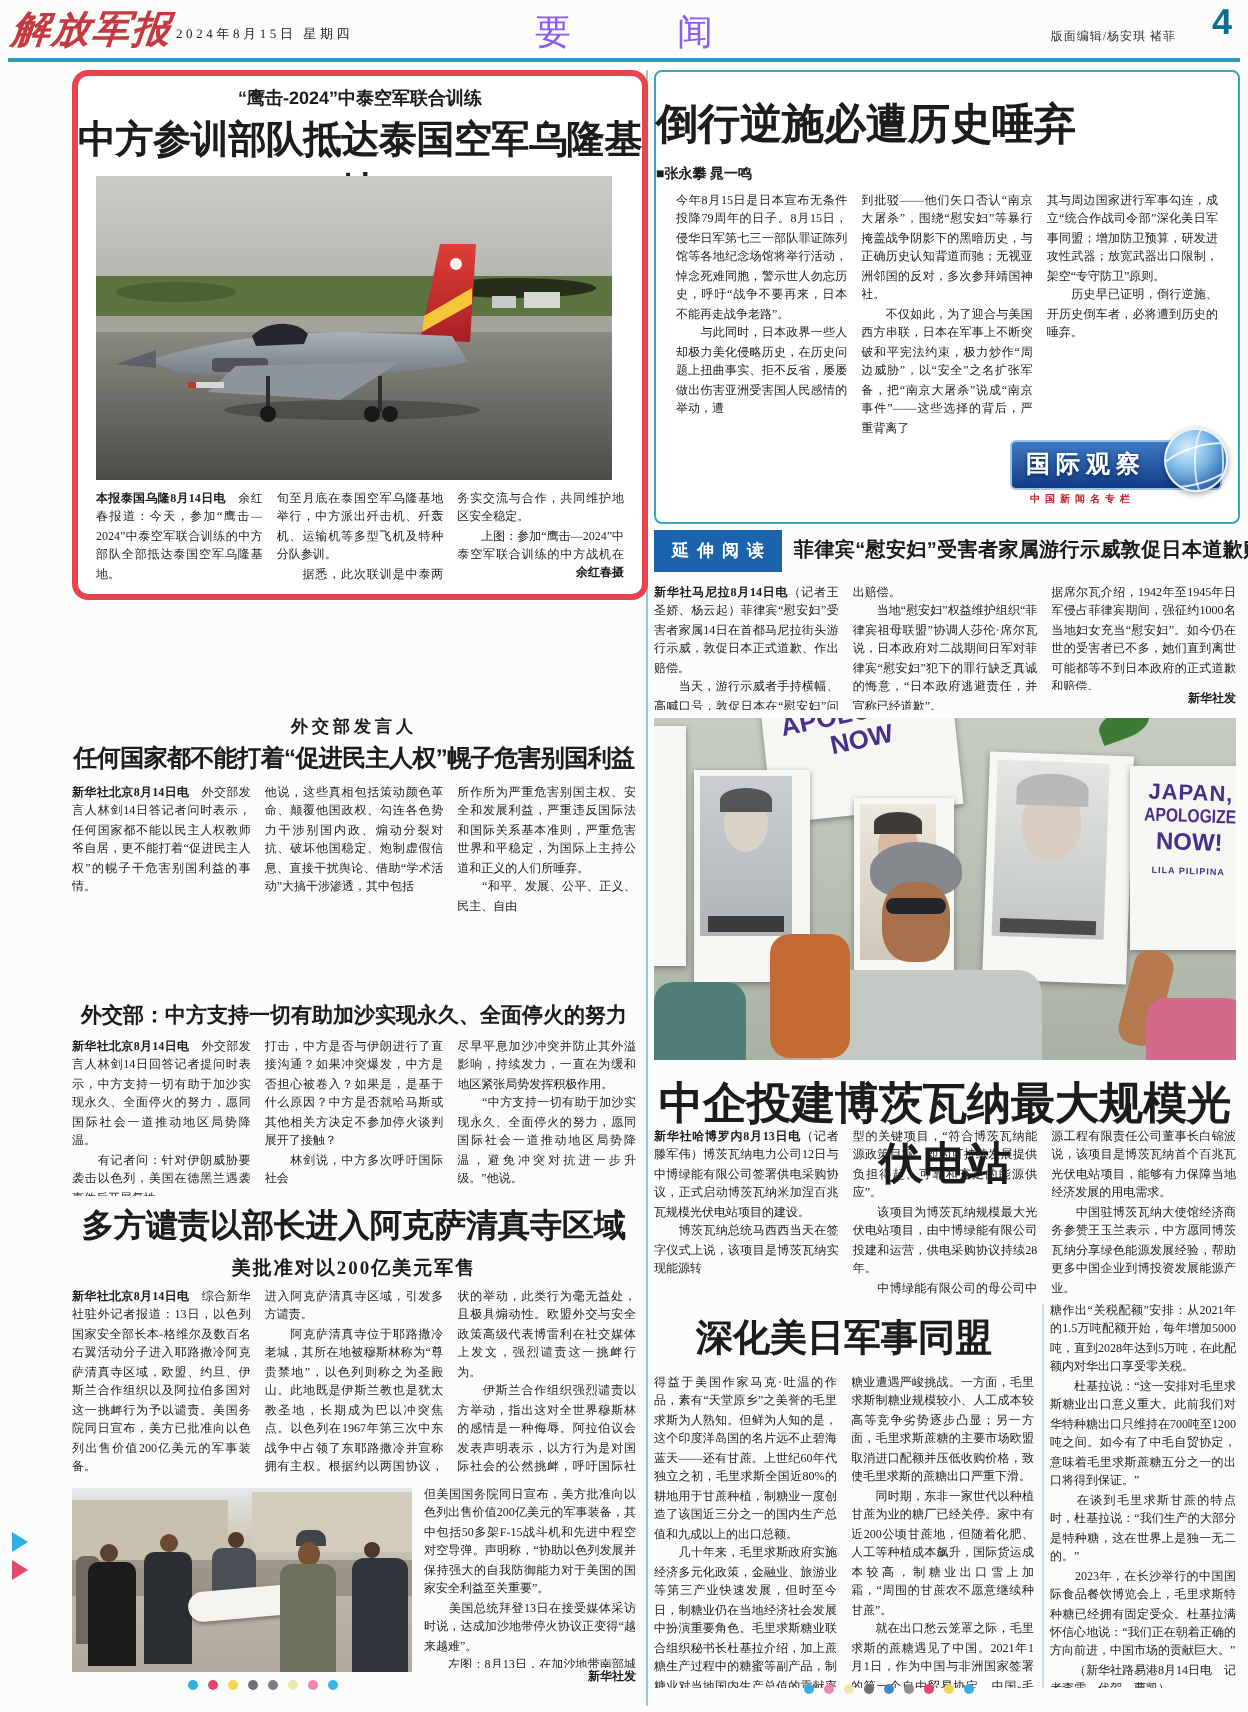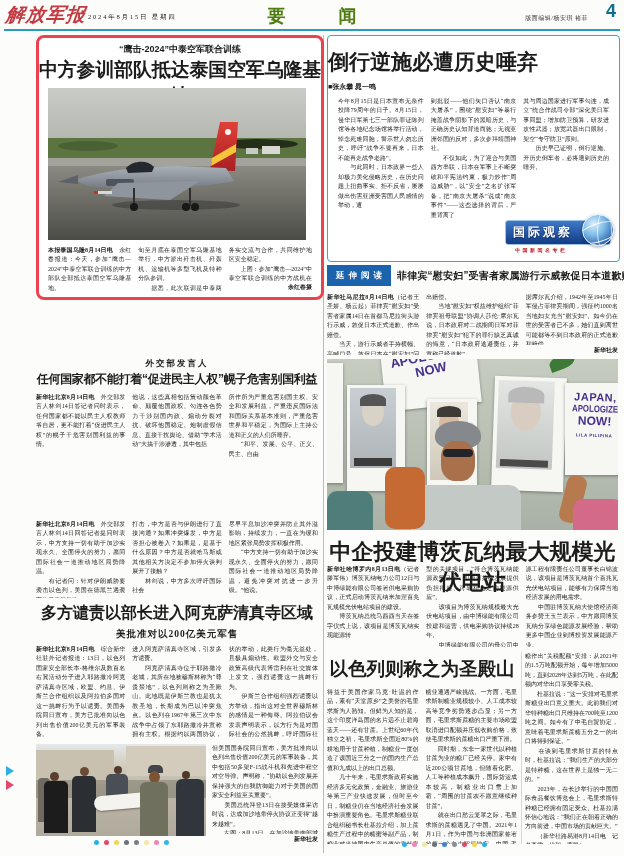--- a/index.html
+++ b/index.html
@@ -4,22 +4,22 @@
 <style>
   html,body{margin:0;padding:0;background:#e9e9e6;}
   .page{position:relative;width:624px;height:856px;margin:0 auto;background:#fcfcfa;
         font-family:"Liberation Serif","DejaVu Serif",serif;color:#1c1c1c;overflow:hidden;}
   .sans{font-family:"Liberation Sans","DejaVu Sans",sans-serif;}
   .b{font-weight:bold;}
   
   .masthead{position:absolute;left:6px;top:2px;font-size:19px;font-weight:900;font-style:italic;
             color:#c43a40;letter-spacing:1px;font-family:"Liberation Serif",serif;transform:skewX(-6deg);}
   .hdate{position:absolute;left:88px;top:13px;font-size:6.5px;letter-spacing:1.8px;color:#222;}
-  .hsection{position:absolute;left:0;right:0;top:4px;text-align:center;font-size:18px;font-weight:700;
-            letter-spacing:24px;text-indent:24px;color:#4d7c0f;}
+  .hsection{position:absolute;left:0;right:0;top:4px;text-align:center;font-size:18px;font-weight:400;
+            letter-spacing:24px;text-indent:24px;color:#8b5cf6;}
   .heditor{position:absolute;right:36px;top:14px;font-size:6px;color:#333;letter-spacing:.5px;}
   .hpage{position:absolute;right:8px;top:1px;font-size:18px;font-weight:900;color:#0f6e8c;}
   .hrule{position:absolute;left:4px;right:4px;top:29px;height:2px;background:#2a9cbe;}
   .vdiv{position:absolute;left:323px;top:35px;width:1px;height:818px;background:#8ecbe0;}
   
   .cols{display:flex;gap:7px;}
   .col{flex:1;font-size:6px;line-height:1.58;text-align:justify;overflow:hidden;white-space:pre-line;}
   .colbox{flex:1;font-size:6px;line-height:1.58;text-align:justify;overflow:hidden;display:flex;flex-direction:column;}
   .colbox .txt{white-space:pre-line;overflow:hidden;}
   .credit{font-weight:bold;text-align:right;font-size:6px;margin-top:1px;}
@@ -254,21 +254,21 @@
 　　博茨瓦纳总统马西西当天在签字仪式上说，该项目是博茨瓦纳实现能源转</span></div>
     <div class="col">型的关键项目，“符合博茨瓦纳能源政策目标，即为可持续发展提供负担得起、可靠和充足的能源供应”。
 　　该项目为博茨瓦纳规模最大光伏电站项目，由中博绿能有限公司投建和运营，供电采购协议持续28年。
 　　中博绿能有限公司的母公司中国能</div>
     <div class="col">源工程有限责任公司董事长白锦波说，该项目是博茨瓦纳首个百兆瓦光伏电站项目，能够有力保障当地经济发展的用电需求。
 　　中国驻博茨瓦纳大使馆经济商务参赞王玉兰表示，中方愿同博茨瓦纳分享绿色能源发展经验，帮助更多中国企业到博投资发展能源产业。</div>
   </div>
 
   <div class="sugar-vline"></div>
   <section class="sugar">
-    <div class="sugar-title sans">以色列则称之为圣殿山</div>
+    <div class="sugar-title sans">深化美日军事同盟</div>
     <div class="sugar-cols cols">
       <div class="col">得益于美国作家马克·吐温的作品，素有“天堂原乡”之美誉的毛里求斯为人熟知。但鲜为人知的是，这个印度洋岛国的名片远不止碧海蓝天——还有甘蔗。上世纪60年代独立之初，毛里求斯全国近80%的耕地用于甘蔗种植，制糖业一度创造了该国近三分之一的国内生产总值和九成以上的出口总额。
 　　几十年来，毛里求斯政府实施经济多元化政策，金融业、旅游业等第三产业快速发展，但时至今日，制糖业仍在当地经济社会发展中扮演重要角色。毛里求斯糖业联合组织秘书长杜基拉介绍，加上蔗糖生产过程中的糖蜜等副产品，制糖业对当地国内生产总值的贡献率仍达3%以上。同时，糖业还吸纳大量就业人口，除了8000名甘蔗种植者外，还有大量从事甘蔗收割、运输等工作的人员。
 　　不过，自本世纪初开始，毛里求斯制</div>
       <div class="col">糖业遭遇严峻挑战。一方面，毛里求斯制糖业规模较小、人工成本较高等竞争劣势逐步凸显；另一方面，毛里求斯蔗糖的主要市场欧盟取消进口配额并压低收购价格，致使毛里求斯的蔗糖出口严重下滑。
 　　同时期，东非一家世代以种植甘蔗为业的糖厂已经关停。家中有近200公顷甘蔗地，但随着化肥、人工等种植成本飙升，国际货运成本较高，制糖业出口雪上加霜，“周围的甘蔗农不愿意继续种甘蔗”。
 　　就在出口愁云笼罩之际，毛里求斯的蔗糖遇见了中国。2021年1月1日，作为中国与非洲国家签署的第一个自由贸易协定，中国-毛里求斯自贸协定正式生效。该协定涵盖货物贸易、服务贸易、投资、经济合作等内容。在货物贸易领域，中毛最终实现零关税的产品税目比例分别达到96.3%和94.2%；在服务贸易领域，双方承诺开放的分部门数超过100个。
 　　中毛自贸协定专门为毛里求斯的蔗</div>
     </div>
     <div class="sugar-right col">糖作出“关税配额”安排：从2021年的1.5万吨配额开始，每年增加5000吨，直到2028年达到5万吨，在此配额内对华出口享受零关税。
@@ -280,20 +280,21 @@
 
   <div class="mfa1-kicker sans">外交部发言人</div>
   <div class="mfa1-headline sans">任何国家都不能打着“促进民主人权”幌子危害别国利益</div>
   <div class="mfa1-cols cols">
     <div class="col"><span class="b">新华社北京8月14日电　</span><span>外交部发言人林剑14日答记者问时表示，任何国家都不能以民主人权教师爷自居，更不能打着“促进民主人权”的幌子干危害别国利益的事情。</span></div>
     <div class="col">他说，这些真相包括策动颜色革命、颠覆他国政权、勾连各色势力干涉别国内政、煽动分裂对抗、破坏他国稳定、炮制虚假信息、直接干扰舆论、借助“学术活动”大搞干涉渗透，其中包括</div>
     <div class="col">所作所为严重危害别国主权、安全和发展利益，严重违反国际法和国际关系基本准则，严重危害世界和平稳定，为国际上主持公道和正义的人们所唾弃。
 　　“和平、发展、公平、正义、民主、自由</div>
   </div>
 
+  <div class="mfa2-headline sans">外交部：中方支持一切有助加沙实现永久、全面停火的努力</div>
   <div class="mfa2-cols cols">
     <div class="col"><span class="b">新华社北京8月14日电　</span><span>外交部发言人林剑14日回答记者提问时表示，中方支持一切有助于加沙实现永久、全面停火的努力，愿同国际社会一道推动地区局势降温。
 　　有记者问：针对伊朗威胁要袭击以色列，美国在德黑兰遇袭事件后开展复性</span></div>
     <div class="col">打击，中方是否与伊朗进行了直接沟通？如果冲突爆发，中方是否担心被卷入？如果是，是基于什么原因？中方是否就哈马斯或其他相关方决定不参加停火谈判展开了接触？
 　　林剑说，中方多次呼吁国际社会</div>
     <div class="col">尽早平息加沙冲突并防止其外溢影响，持续发力，一直在为缓和地区紧张局势发挥积极作用。
 　　“中方支持一切有助于加沙实现永久、全面停火的努力，愿同国际社会一道推动地区局势降温，避免冲突对抗进一步升级。”他说。</div>
   </div>
 
   <div class="cdm-headline sans">多方谴责以部长进入阿克萨清真寺区域</div>

